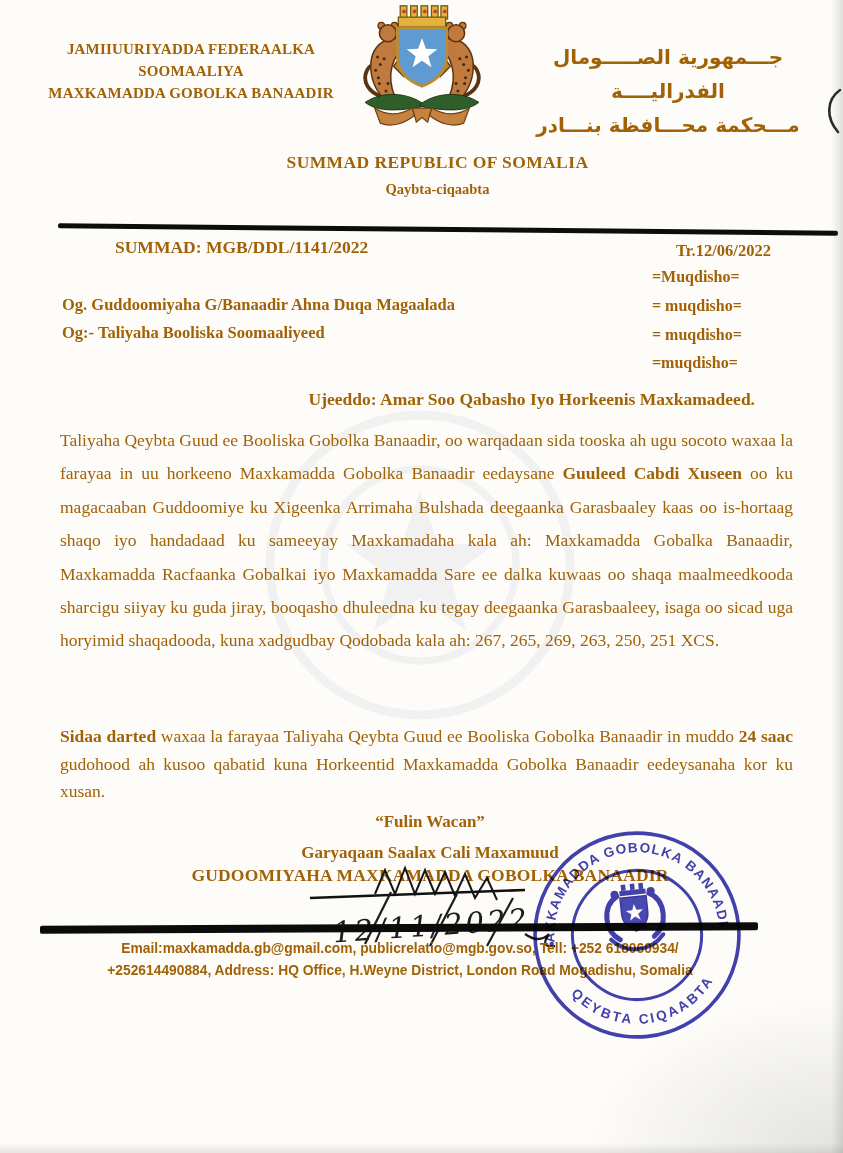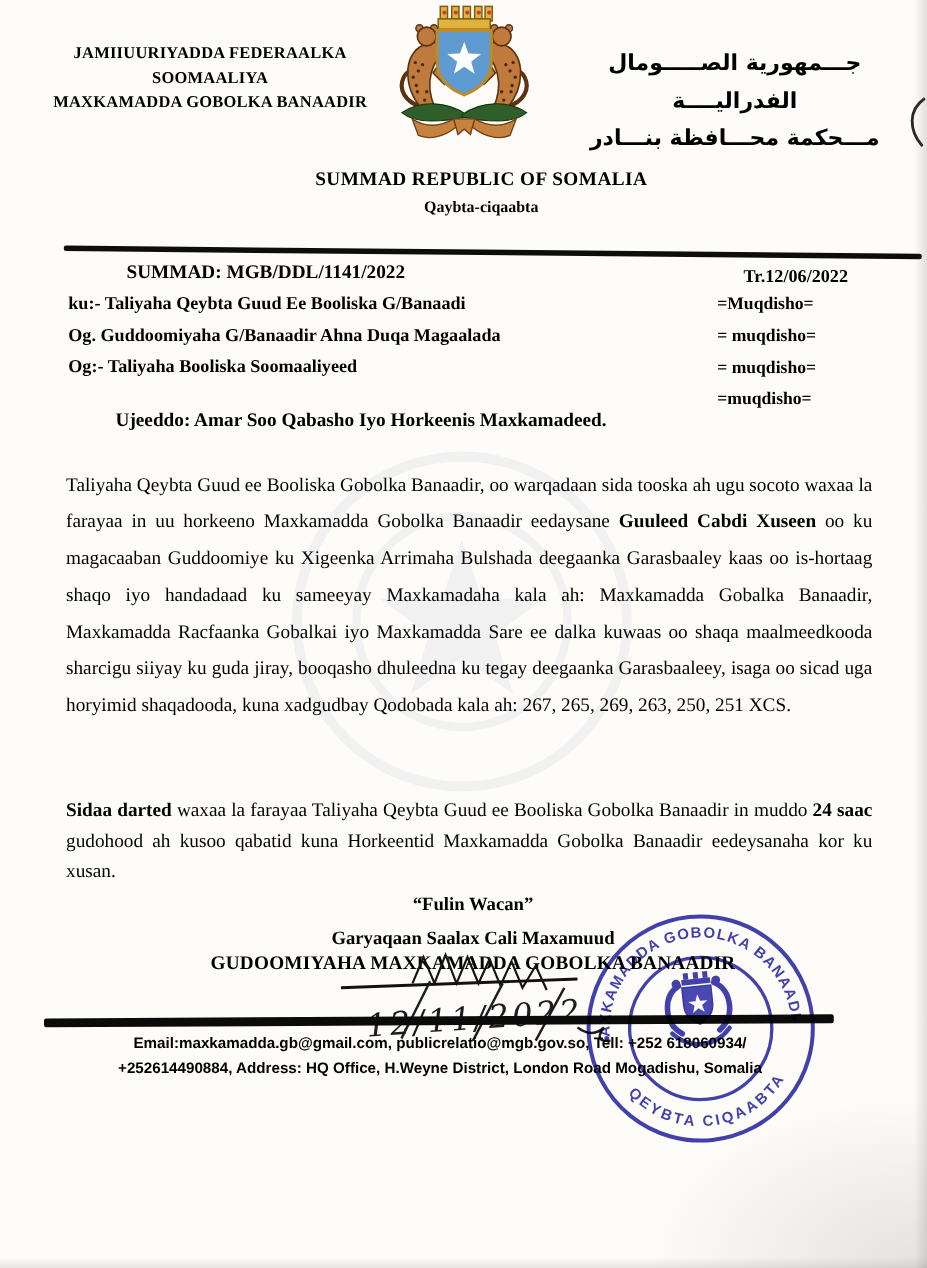--- a/index.html
+++ b/index.html
@@ -1,18 +1,18 @@
 <!DOCTYPE html>
 <html><head>
 <meta charset="utf-8">
 <style>
   html,body{margin:0;padding:0;background:#e9e7e2;}
   .page{
     position:relative;width:843px;height:1153px;margin:0 auto;
-    background:#fdfcf9;overflow:hidden;color:#000000;
+    background:#fdfcf9;overflow:hidden;color:#a16207;
     font-family:"Liberation Serif",serif;
   }
   .abs{position:absolute;}
   .edge-right{right:0;top:0;width:12px;height:100%;
     background:linear-gradient(to right,rgba(0,0,0,0),rgba(90,90,90,.18));}
   .edge-bottom{left:0;bottom:0;width:100%;height:10px;
     background:linear-gradient(to bottom,rgba(0,0,0,0),rgba(90,90,90,.14));}
   .corner-shade{right:0;bottom:0;width:260px;height:160px;
     background:radial-gradient(ellipse at 95% 95%,rgba(100,100,100,.16),rgba(0,0,0,0) 70%);}
   .hdr-left{left:36px;top:38px;width:310px;text-align:center;
@@ -21,21 +21,21 @@
     font-family:"DejaVu Sans",sans-serif;font-weight:bold;font-size:20px;line-height:34px;}
   .titles{left:105px;top:148px;width:665px;text-align:center;}
   .titles .t1,.titles .t2{font-weight:bold;font-size:17.5px;line-height:29px;letter-spacing:.4px;}
   .titles .t3{font-weight:bold;font-size:14.5px;line-height:24px;}
   .rule-top{left:58px;top:227px;width:780px;height:4.5px;background:#0d0d0d;
     transform:rotate(.55deg);border-radius:2px;}
   .summad{left:115px;top:237px;font-weight:bold;font-size:17.5px;}
   .trdate{left:676px;top:241px;font-weight:bold;font-size:16.5px;}
   .recip-label{left:62px;width:590px;font-weight:bold;font-size:16.5px;}
   .recip-city{left:652px;width:160px;font-weight:bold;font-size:16px;}
-  .subject{left:105px;top:371px;width:650px;text-align:left;font-weight:bold;font-size:17.5px;}
+  .subject{left:105px;top:389px;width:650px;text-align:right;font-weight:bold;font-size:17.5px;}
   .para1{left:60px;top:424px;width:733px;font-size:17.5px;line-height:33.4px;
     text-align:justify;text-justify:inter-word;}
   .para2{left:60px;top:723px;width:733px;font-size:17.5px;line-height:27.5px;
     text-align:justify;text-justify:inter-word;}
   .b{font-weight:bold;}
   .fulin{left:105px;top:812px;width:650px;text-align:center;font-weight:bold;font-size:17px;}
   .sig-name{left:130px;top:843px;width:600px;text-align:center;font-weight:bold;font-size:17px;}
   .sig-title{left:95px;top:865px;width:670px;text-align:center;font-weight:bold;font-size:17.5px;letter-spacing:.2px;}
   .rule-footer{left:40px;top:924px;width:718px;height:8px;background:#0b0b0b;
     transform:rotate(-.3deg);border-radius:2px;}
@@ -126,21 +126,20 @@
   <div class="abs titles">
     <div class="t1">SUMMAD REPUBLIC OF SOMALIA</div>
     <div class="t3">Qaybta-ciqaabta</div>
   </div>
 
   <div class="abs rule-top"></div>
 
   <div class="abs summad">SUMMAD: MGB/DDL/1141/2022</div>
   <div class="abs trdate">Tr.12/06/2022</div>
 
-  <div class="abs recip-label" style="top:266px;">ku:- Taliyaha Qeybta Guud Ee Booliska G/Banaadi</div>
   <div class="abs recip-city" style="top:268px;">=Muqdisho=</div>
   <div class="abs recip-label" style="top:295px;">Og. Guddoomiyaha G/Banaadir Ahna Duqa Magaalada</div>
   <div class="abs recip-city" style="top:297px;">= muqdisho=</div>
   <div class="abs recip-label" style="top:323px;">Og:- Taliyaha Booliska Soomaaliyeed</div>
   <div class="abs recip-city" style="top:326px;">= muqdisho=</div>
   <div class="abs recip-city" style="top:354px;">=muqdisho=</div>
 
   <div class="abs subject">Ujeeddo: Amar Soo Qabasho Iyo Horkeenis Maxkamadeed.</div>
 
   <div class="abs para1"><span>Taliyaha Qeybta Guud ee Booliska Gobolka Banaadir, oo warqadaan sida tooska ah ugu socoto waxaa la farayaa in uu horkeeno Maxkamadda Gobolka Banaadir eedaysane </span><span class="b">Guuleed Cabdi Xuseen</span><span> oo ku magacaaban Guddoomiye ku Xigeenka Arrimaha Bulshada deegaanka Garasbaaley kaas oo is-hortaag shaqo iyo handadaad ku sameeyay Maxkamadaha kala ah: Maxkamadda Gobalka Banaadir, Maxkamadda Racfaanka Gobalkai iyo Maxkamadda Sare ee dalka kuwaas oo shaqa maalmeedkooda sharcigu siiyay ku guda jiray, booqasho dhuleedna ku tegay deegaanka Garasbaaleey, isaga oo sicad uga horyimid shaqadooda, kuna xadgudbay Qodobada kala ah: 267, 265, 269, 263, 250, 251 XCS.</span></div>

